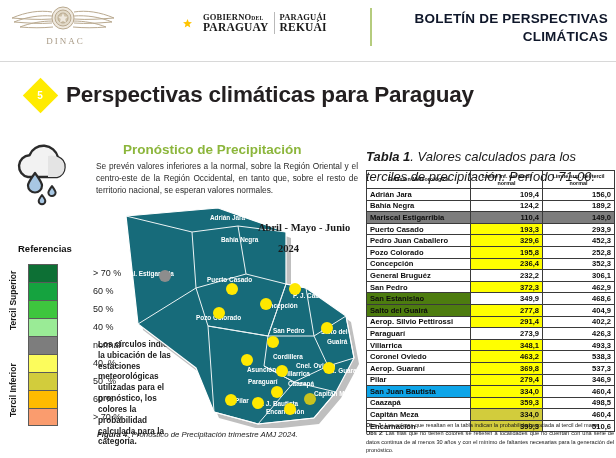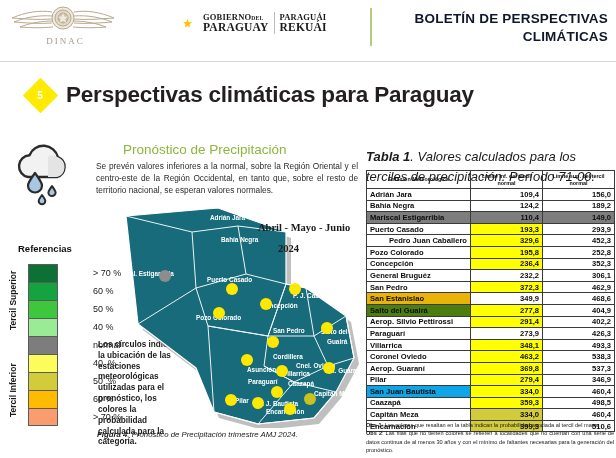--- a/index.html
+++ b/index.html
@@ -77,21 +77,21 @@
     margin-left: 8px;
     font-size: 22.5px; font-weight: bold; color: #231f20;
     letter-spacing: -0.2px;
   }
 
   
   .rain-icon { position: absolute; left: 8px; top: 133px; width: 80px; height: 80px; }
 
   .fc-title {
     position: absolute; left: 96px; top: 142px;
-    font-size: 13.5px; font-weight: normal; color: #8cb63c; padding-left: 27px;
+    font-size: 13.5px; font-weight: bold; color: #8cb63c; padding-left: 27px;
   }
   .fc-body {
     position: absolute; left: 96px; top: 160px; width: 262px;
     font-size: 8.3px; color: #2b2b2b; line-height: 1.45;
     text-align: justify;
   }
 
   
   .ref-title {
     position: absolute; left: 18px; top: 243px;
@@ -386,21 +386,21 @@
         <td class="name" style="background: rgb(125, 125, 125);">Mariscal Estigarribia</td>
         <td class="num" style="background: rgb(125, 125, 125);">110,4</td>
         <td class="num" style="background: rgb(125, 125, 125);">149,0</td>
       </tr>
       <tr>
         <td class="name" style="background: rgb(255, 255, 255);">Puerto Casado</td>
         <td class="num" style="background: rgb(255, 255, 0);">193,3</td>
         <td class="num" style="background: rgb(255, 255, 255);">293,9</td>
       </tr>
       <tr>
-        <td class="name" style="background: rgb(255, 255, 255); text-align: right;">Pedro Juan Caballero</td>
+        <td class="name" style="background: rgb(255, 255, 255);">Pedro Juan Caballero</td>
         <td class="num" style="background: rgb(255, 255, 0);">329,6</td>
         <td class="num" style="background: rgb(255, 255, 255);">452,3</td>
       </tr>
       <tr>
         <td class="name" style="background: rgb(255, 255, 255);">Pozo Colorado</td>
         <td class="num" style="background: rgb(255, 255, 0);">195,8</td>
         <td class="num" style="background: rgb(255, 255, 255);">252,8</td>
       </tr>
       <tr>
         <td class="name" style="background: rgb(255, 255, 255);">Concepción</td>
@@ -411,21 +411,21 @@
         <td class="name" style="background: rgb(255, 255, 255);">General Bruguéz</td>
         <td class="num" style="background: rgb(255, 255, 255);">232,2</td>
         <td class="num" style="background: rgb(255, 255, 255);">306,1</td>
       </tr>
       <tr>
         <td class="name" style="background: rgb(255, 255, 255);">San Pedro</td>
         <td class="num" style="background: rgb(255, 255, 0);">372,3</td>
         <td class="num" style="background: rgb(255, 255, 255);">462,9</td>
       </tr>
       <tr>
-        <td class="name" style="background: #eab308;">San Estanislao</td>
+        <td class="name" style="background: #4d7c0f;">San Estanislao</td>
         <td class="num" style="background: rgb(255, 255, 255);">349,9</td>
         <td class="num" style="background: rgb(255, 255, 255);">468,6</td>
       </tr>
       <tr>
         <td class="name" style="background: #4d7c0f;">Salto del Guairá</td>
         <td class="num" style="background: rgb(255, 255, 0);">277,8</td>
         <td class="num" style="background: rgb(255, 255, 255);">404,9</td>
       </tr>
       <tr>
         <td class="name" style="background: rgb(255, 255, 255);">Aerop. Silvio Pettirossi</td>

